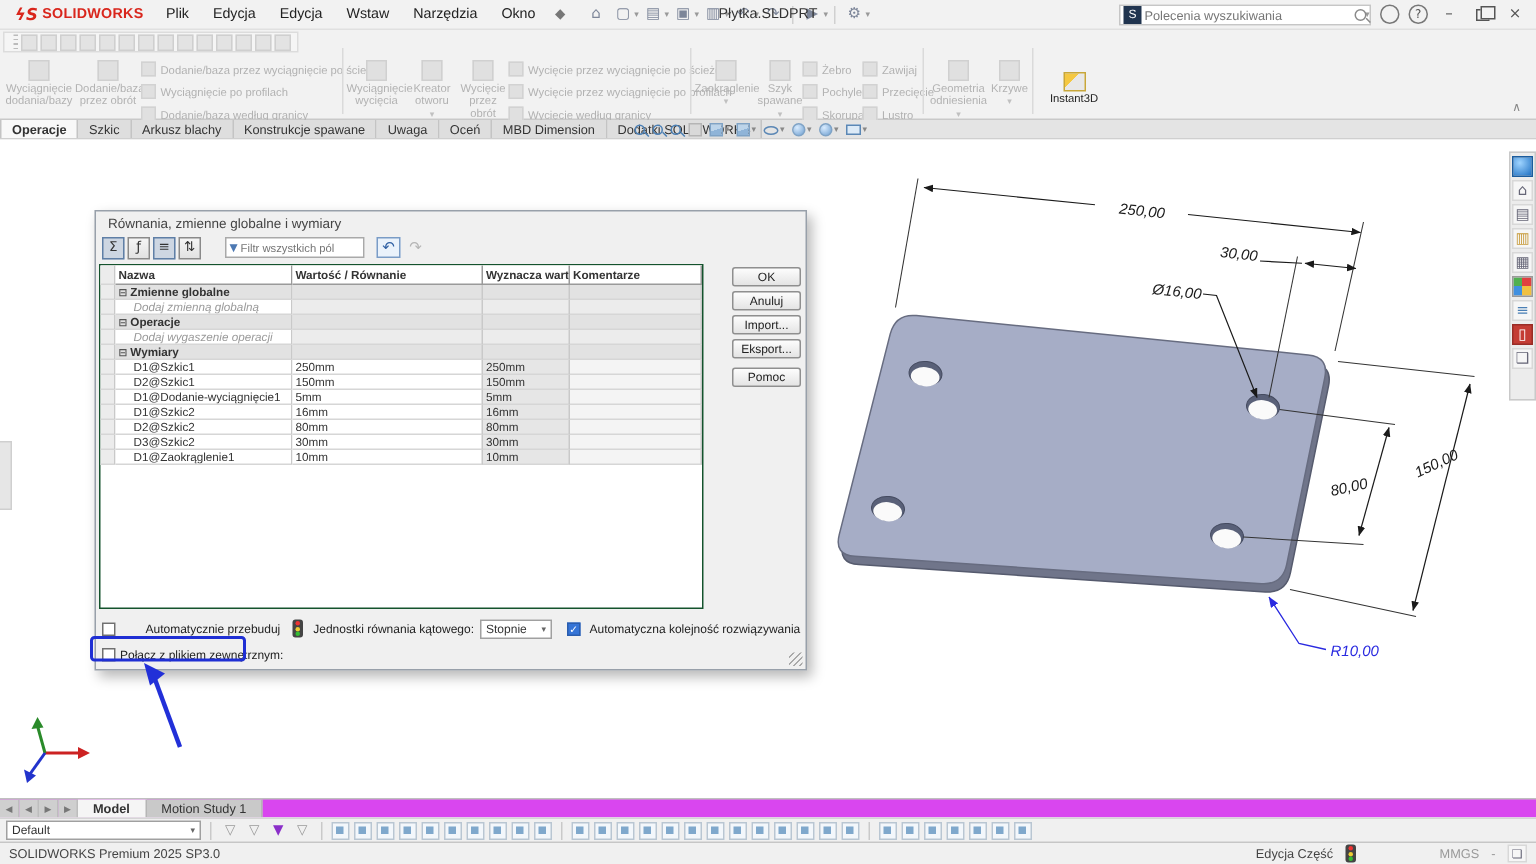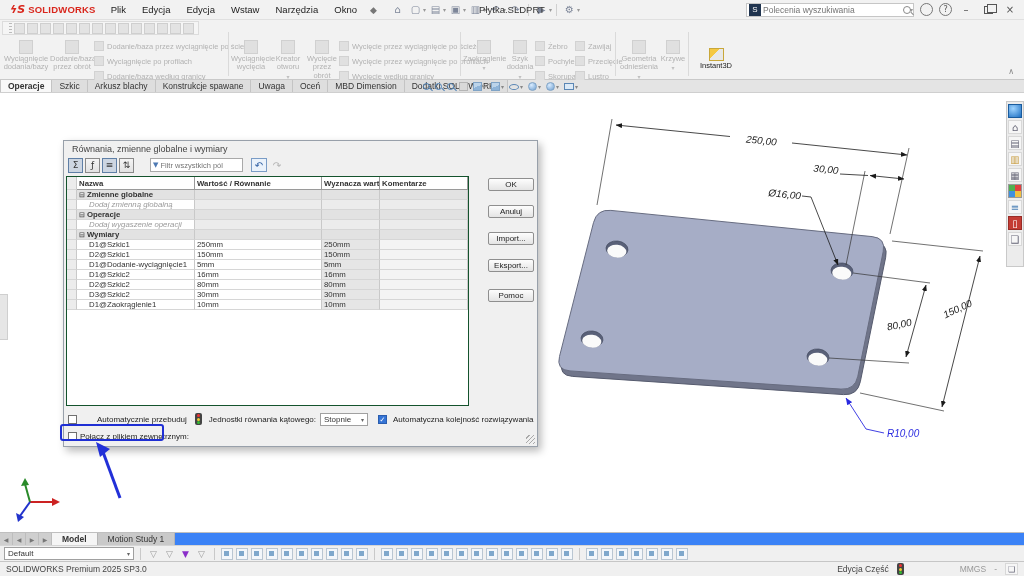--- a/index.html
+++ b/index.html
@@ -89,38 +89,38 @@
   .trow.head .c{border-color:#9a9a9a;font-size:7.8px;display:flex;align-items:center;}
   .c{border-right:1px solid #c9c9c9;border-bottom:1px solid #d6d6d6;font-size:7.8px;line-height:9px;padding:0 2px;overflow:hidden;white-space:nowrap;background:#fff;}
   .sel{border-right:1px solid #c9c9c9;border-bottom:1px solid #d6d6d6;background:#ececec;}
   .trow.group .c{background:#e2e2e2;font-weight:bold;}
   .trow.ph .c{color:#9a9a9a;font-style:italic;}
   .trow.ph .c.dim2,.trow.ph .c.dim3,.trow.ph .c.dim4{background:#ececec;}
   .trow.data .c.dim3{background:#e6e6e6;}
   .trow.data .c.dim4{background:#f4f4f4;}
   .exp{font-size:7px;margin-right:2px;color:#555;}
   .indent{padding-left:12px;}
-  .dbtns{position:absolute;left:424px;top:37px;display:flex;flex-direction:column;gap:14px;}
+  .dbtns{position:absolute;left:424px;top:37px;display:flex;flex-direction:column;gap:3px;}
   .dbtn{width:46px;height:13px;border:1px solid #8f8f8f;border-radius:2px;background:linear-gradient(#fdfdfd,#e4e4e4);font-size:8px;color:#222;display:flex;align-items:center;justify-content:center;}
   .dbtn.gap{margin-top:3px;}
   .dlg-bottom1{position:absolute;left:4px;top:271px;height:14px;display:flex;align-items:center;gap:4px;}
   .dlg-bottom2{position:absolute;left:4px;top:288px;height:14px;display:flex;align-items:center;}
   .cb{width:9px;height:9px;border:1px solid #707070;background:#fff;flex:0 0 auto;}
   .cb.checked{background:#3574d6;border-color:#2a5dae;color:#fff;font-size:7px;line-height:8px;text-align:center;}
   .cblabel{font-size:8px;color:#222;margin-left:3px;white-space:nowrap;}
   .traffic{width:7px;height:12px;background:#444;border-radius:2px;display:flex;flex-direction:column;align-items:center;justify-content:space-evenly;margin-left:4px;}
   .traffic i{width:3px;height:3px;border-radius:50%;display:block;}
   .fakesel{height:13px;border:1px solid #a0a0a0;background:#fff;display:flex;align-items:center;justify-content:space-between;font-size:8px;padding:0 3px;gap:4px;}
   .grip{position:absolute;right:2px;bottom:2px;width:9px;height:9px;background:repeating-linear-gradient(135deg,transparent 0 2px,#a9a9a9 2px 3px);}
   .hlbox{position:absolute;left:-4px;top:283px;width:104px;height:17px;border:2px solid #1f2fd4;border-radius:3px;pointer-events:none;}
   .annot-arrow{position:absolute;left:90px;top:347px;pointer-events:none;}
   .scene{position:absolute;left:540px;top:2px;}
   .triad{position:absolute;left:10px;top:383px;}
   
-  .modeltabs{position:absolute;left:0;top:532px;width:1024px;height:13px;background:#3b82f6;border-top:1px solid #bfbfbf;display:flex;align-items:stretch;}
+  .modeltabs{position:absolute;left:0;top:532px;width:1024px;height:13px;background:#d946ef;border-top:1px solid #bfbfbf;display:flex;align-items:stretch;}
   .navbtn{width:13px;display:flex;align-items:center;justify-content:center;font-size:6px;color:#777;background:#cfcfcf;border-right:1px solid #bdbdbd;}
   .mtab{padding:0 10px;font-size:8.5px;line-height:12px;background:#c9c9c9;border-right:1px solid #b5b5b5;color:#333;}
   .mtab.active{background:#f5f5f5;font-weight:bold;}
   .toolbar2{position:absolute;left:0;top:545px;width:1024px;height:16px;background:#f0f0f0;border-top:1px solid #d5d5d5;display:flex;align-items:center;gap:3px;padding:0 4px;}
   .chip{width:12px;height:12px;background:#f3f7fb;border:1px solid #b9c6d2;display:inline-block;position:relative;}
   .chip::after{content:"";position:absolute;left:2px;top:2px;width:5px;height:5px;background:#7fa8cc;}
   .tsep{width:1px;height:12px;background:#c9c9c9;margin:0 3px;}
   .ffunnel{font-size:9px;color:#9a9a9a;width:13px;text-align:center;}
   .ffunnel.purple{color:#8b2fc9;}
   .statusbar{position:absolute;left:0;top:561px;width:1024px;height:15px;background:#f0f0f0;border-top:1px solid #c6c6c6;display:flex;align-items:center;font-size:8.5px;color:#444;padding:0 6px;}
@@ -260,21 +260,21 @@
     <span class="rsep" style="left:460px;"></span>
 
     <div class="rgroup" style="left:463px;width:150px;">
       <div class="bigbtn" style="width:42px;">
           <i class="bicon"></i>
           <span class="blabel">Zaokrąglenie</span>
           <span class="bdd ico">▾</span>
         </div>
       <div class="bigbtn" style="width:30px;">
           <i class="bicon"></i>
-          <span class="blabel">Szyk dodania</span>
+          <span class="blabel">Szyk spawane</span>
           <span class="bdd ico">▾</span>
         </div>
       <div class="stackcol" style="width:40px;padding-top:10px;">
         <div class="sitem">
             <i class="si"></i>
             <span>Żebro</span>
           </div>
         <div class="sitem">
             <i class="si"></i>
             <span>Pochylenie</span>

